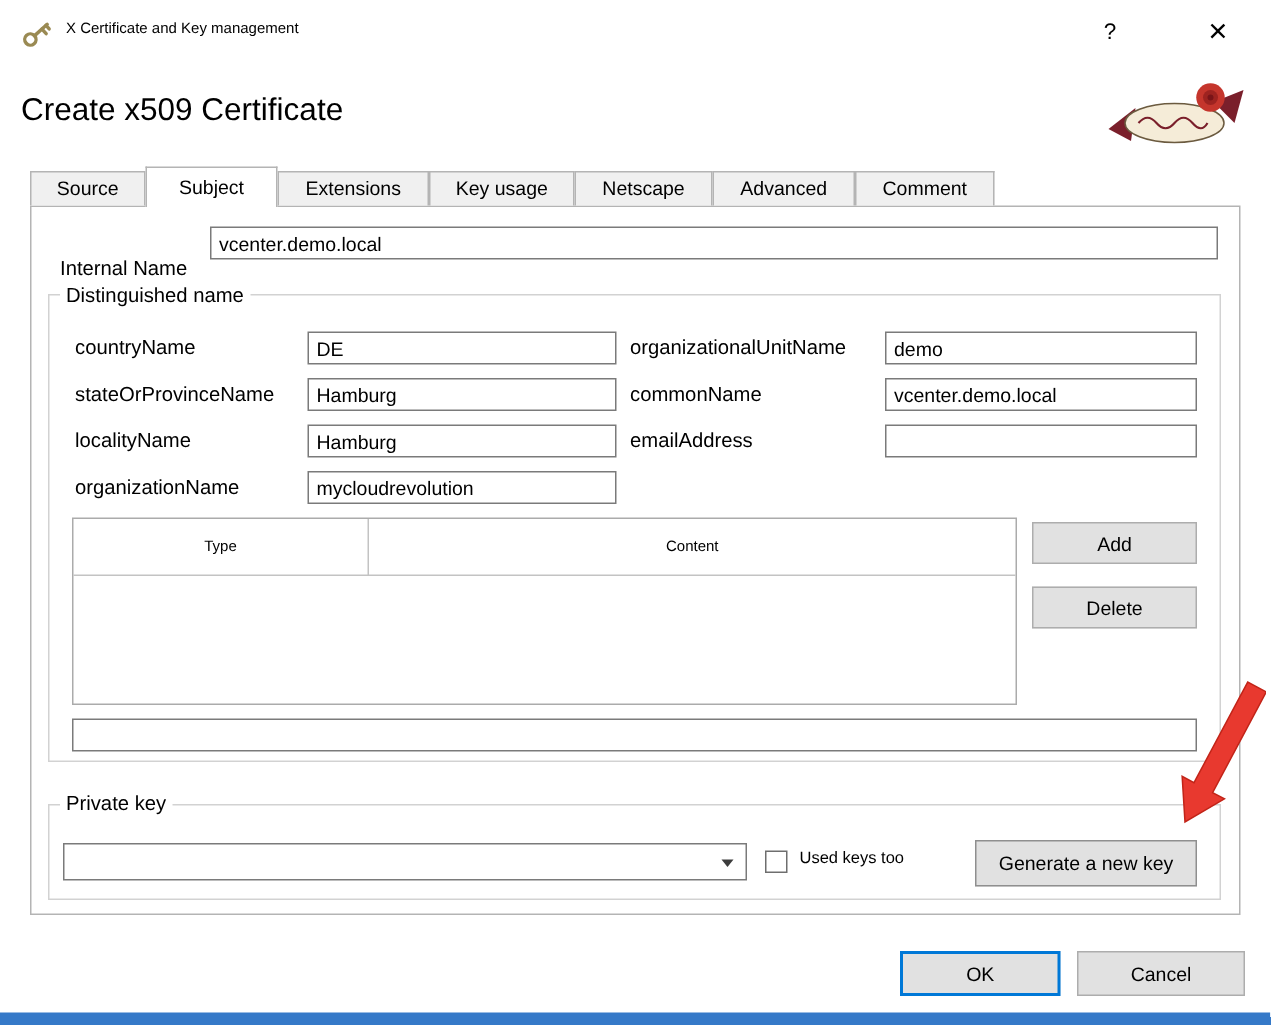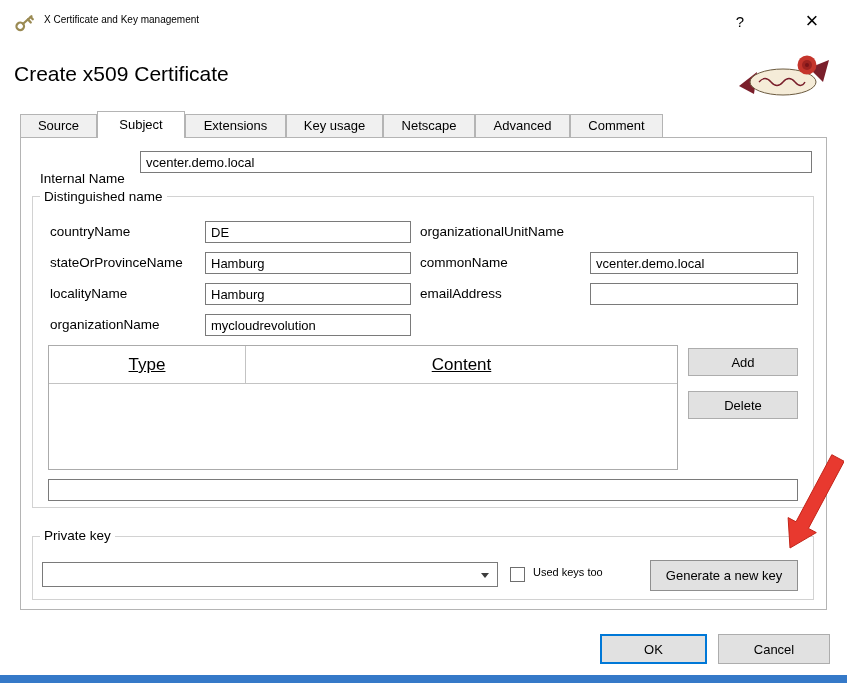--- a/index.html
+++ b/index.html
@@ -40,21 +40,21 @@
   .group-dn-label{left:40px;top:189px;background:#fff;padding:0 4px;}
   .group-pk{left:32px;top:536px;width:782px;height:64px;}
   .group-pk-label{left:40px;top:528px;background:#fff;padding:0 4px;}
   .l1{left:50px;} .l2{left:420px;}
   .r1{top:224px;} .r2{top:255px;} .r3{top:286px;} .r4{top:317px;}
   .in-c1{left:205px;width:206px;height:22px;}
   .in-c2{left:590px;width:208px;height:22px;}
   .i1{top:221px;} .i2{top:252px;} .i3{top:283px;} .i4{top:314px;}
   
   .dn-table{left:48px;top:345px;width:630px;height:125px;border:1px solid #ababab;background:#fff;}
-  .th{position:absolute;top:0;height:38px;font-size:17px;line-height:38px;text-align:center;box-sizing:border-box;text-decoration:underline;}
+  .th{position:absolute;top:0;height:38px;font-size:10px;line-height:38px;text-align:center;box-sizing:border-box;}
   .th-type{left:0;width:197px;border-right:1px solid #c3c3c3;border-bottom:1px solid #c3c3c3;}
   .th-content{left:197px;width:431px;border-bottom:1px solid #c3c3c3;}
   .dn-table-body{position:absolute;left:0;top:38px;width:628px;height:85px;}
   
   .btn{background:#e1e1e1;border:1px solid #adadad;font-size:13px;text-align:center;cursor:default;display:flex;align-items:center;justify-content:center;}
   .btn-add{left:688px;top:348px;width:110px;height:28px;}
   .btn-delete{left:688px;top:391px;width:110px;height:28px;}
   .input-extra{left:48px;top:479px;width:750px;height:22px;}
   
   .combo{left:42px;top:562px;width:456px;height:25px;border:1px solid #7a7a7a;background:#fff;cursor:default;}
@@ -118,20 +118,21 @@
   <div class="abs z lbl l1 r1">countryName</div>
   <input class="abs z tin in-c1 i1" value="DE" style="">
   <div class="abs z lbl l1 r2">stateOrProvinceName</div>
   <input class="abs z tin in-c1 i2" value="Hamburg" style="">
   <div class="abs z lbl l1 r3">localityName</div>
   <input class="abs z tin in-c1 i3" value="Hamburg" style="">
   <div class="abs z lbl l1 r4">organizationName</div>
   <input class="abs z tin in-c1 i4" value="mycloudrevolution" style="">
 
   <div class="abs z lbl l2 r1">organizationalUnitName</div>
+  <input class="abs z tin in-c2 i1" value="demo" style="">
   <div class="abs z lbl l2 r2">commonName</div>
   <input class="abs z tin in-c2 i2" value="vcenter.demo.local" style="">
   <div class="abs z lbl l2 r3">emailAddress</div>
   <input class="abs z tin in-c2 i3" value="" style="">
 
   <div class="abs z dn-table">
     <div class="th th-type">Type</div>
     <div class="th th-content">Content</div>
     <div class="dn-table-body"></div>
   </div>

